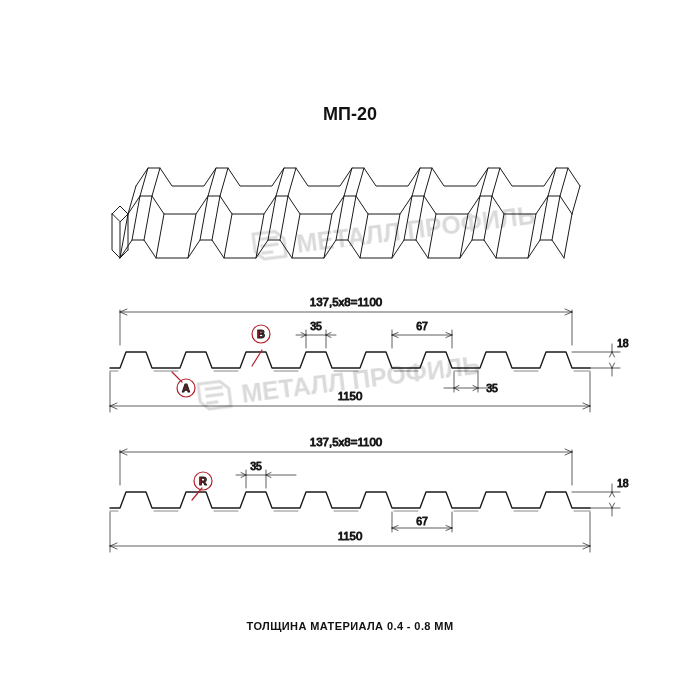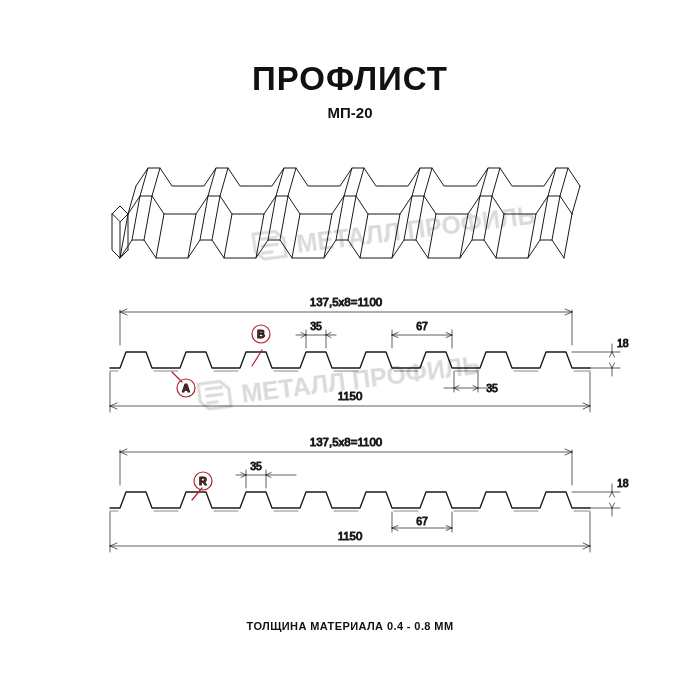--- a/index.html
+++ b/index.html
@@ -32,21 +32,21 @@
     font-weight: bold;
     letter-spacing: 1px;
     color: #111;
   }
   .subtitle {
     position: absolute;
     left: 0;
     top: 104px;
     width: 700px;
     text-align: center;
-    font-size: 15px;
+    font-size: 18px;
     font-weight: bold;
     color: #111;
   }
 
   
   .footer-note {
     position: absolute;
     left: 0;
     top: 620px;
     width: 700px;
@@ -109,21 +109,20 @@
       <g transform="translate(200,400) rotate(-7)">
         <g>
           <path d="M0,-16 L22,-16 L30,-8 L30,10 L8,10 L0,2 Z" fill="none" stroke="#d9d9d9" stroke-width="3"></path>
           <path d="M6,-10 L24,-10 M6,-3 L24,-3 M6,4 L18,4" stroke="#d9d9d9" stroke-width="3"></path>
         </g>
         <text class="wm-txt" x="42" y="8" font-size="25">МЕТАЛЛ ПРОФИЛЬ</text>
       </g>
     </g>
   </svg>
 
-  <div class="title">ПРОФЛИСТ</div>
   <div class="subtitle">МП-20</div>
 
   <svg class="layer" viewBox="0 0 700 700" width="700" height="700">
     <g fill="none" stroke="#1a1a1a" stroke-width="1" stroke-linejoin="round" stroke-linecap="round">
 
       <g>
 
         <path d="M112,214 L112,250 L120,258 L120,222 Z"></path>
         <path d="M120,222 L128,214 M120,258 L128,250"></path>
         <path d="M128,214 L128,250"></path>

